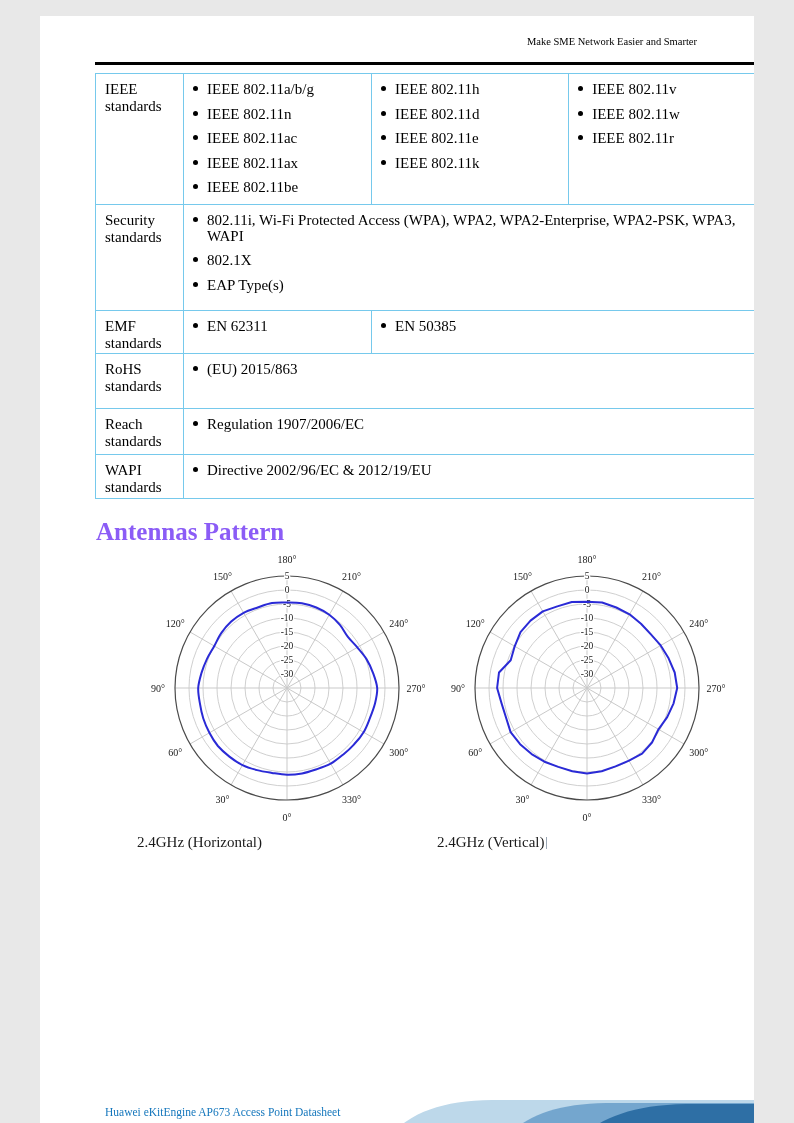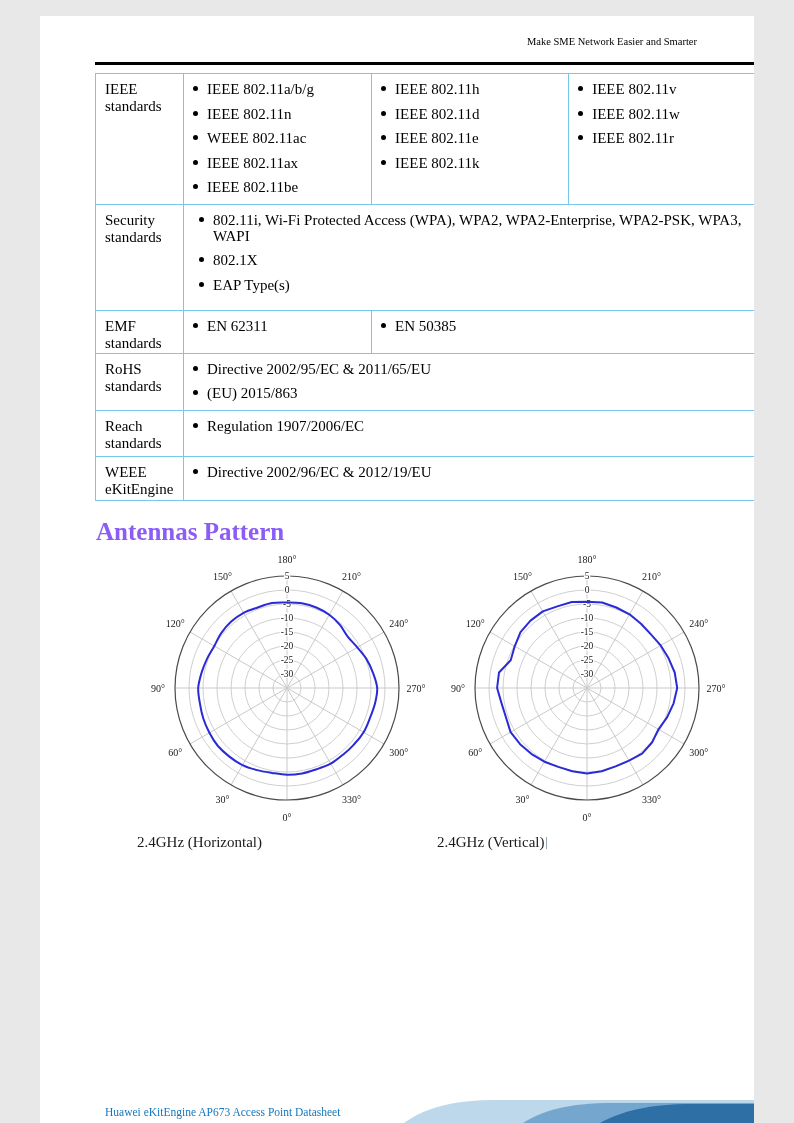--- a/index.html
+++ b/index.html
@@ -44,21 +44,21 @@
             <div class="bullet-item">
               <span class="dot"></span>
               <span>IEEE 802.11a/b/g</span>
             </div>
             <div class="bullet-item">
               <span class="dot"></span>
               <span>IEEE 802.11n</span>
             </div>
             <div class="bullet-item">
               <span class="dot"></span>
-              <span>WEEE 802.11ac</span>
+              <span>IEEE 802.11ac</span>
             </div>
             <div class="bullet-item">
               <span class="dot"></span>
               <span>IEEE 802.11ax</span>
             </div>
             <div class="bullet-item">
               <span class="dot"></span>
               <span>IEEE 802.11be</span>
             </div>
           </div>
@@ -89,21 +89,21 @@
               <span class="dot"></span>
               <span>IEEE 802.11w</span>
             </div>
             <div class="bullet-item">
               <span class="dot"></span>
               <span>IEEE 802.11r</span>
             </div>
           </div>
         </div>
       </div>
-      <div class="t-row" style="min-height: 106px; border-top-color: rgb(118, 201, 236); gap: 6px;">
+      <div class="t-row" style="min-height: 106px; border-top-color: rgb(118, 201, 236);">
         <div class="t-label" style="border-right-color: rgb(118, 201, 236);">Security standards</div>
         <div class="t-cols">
           <div class="t-cell" style="flex: 0 0 100%; border-left-color: rgb(118, 201, 236);">
             <div class="bullet-item">
               <span class="dot"></span>
               <span>802.11i, Wi-Fi Protected Access (WPA), WPA2, WPA2-Enterprise, WPA2-PSK, WPA3, WAPI</span>
             </div>
             <div class="bullet-item">
               <span class="dot"></span>
               <span>802.1X</span>
@@ -131,42 +131,38 @@
             </div>
           </div>
         </div>
       </div>
       <div class="t-row" style="min-height: 55px; border-top-color: rgb(118, 201, 236);">
         <div class="t-label" style="border-right-color: rgb(118, 201, 236);">RoHS standards</div>
         <div class="t-cols">
           <div class="t-cell" style="flex: 0 0 100%; border-left-color: rgb(118, 201, 236);">
             <div class="bullet-item">
               <span class="dot"></span>
-              <span>Directive 2002/95/EC &amp; 2011/65/EU</span>
-            </div>
-            <div class="bullet-item">
-              <span class="dot"></span>
               <span>(EU) 2015/863</span>
             </div>
           </div>
         </div>
       </div>
       <div class="t-row" style="min-height: 46px; border-top-color: rgb(118, 201, 236);">
         <div class="t-label" style="border-right-color: rgb(118, 201, 236);">Reach standards</div>
         <div class="t-cols">
           <div class="t-cell" style="flex: 0 0 100%; border-left-color: rgb(118, 201, 236);">
             <div class="bullet-item">
               <span class="dot"></span>
               <span>Regulation 1907/2006/EC</span>
             </div>
           </div>
         </div>
       </div>
       <div class="t-row" style="min-height: 44px; border-top-color: rgb(118, 201, 236);">
-        <div class="t-label" style="border-right-color: rgb(118, 201, 236);">WEEE eKitEngine</div>
+        <div class="t-label" style="border-right-color: rgb(118, 201, 236);">WAPI standards</div>
         <div class="t-cols">
           <div class="t-cell" style="flex: 0 0 100%; border-left-color: rgb(118, 201, 236);">
             <div class="bullet-item">
               <span class="dot"></span>
               <span>Directive 2002/96/EC &amp; 2012/19/EU</span>
             </div>
           </div>
         </div>
       </div>
     </div>

